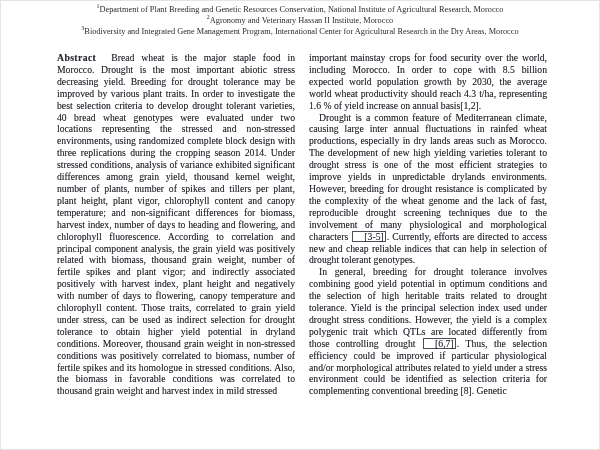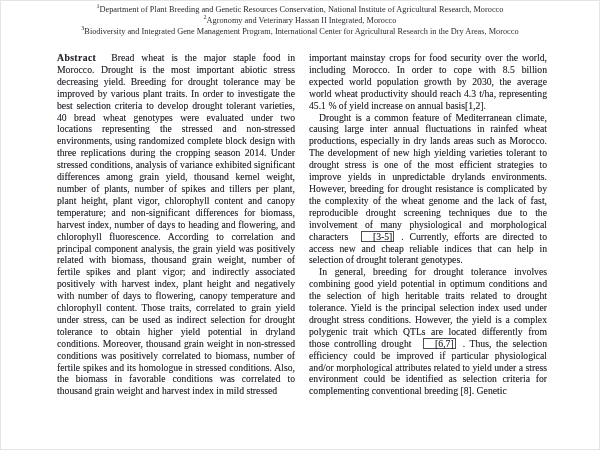--- a/index.html
+++ b/index.html
@@ -44,44 +44,44 @@
     text-shadow: 0 0 0.4px rgba(40,40,65,0.45);
   }
   .indent { text-indent: 10px; }
 
   .abs-label { font-weight: bold; letter-spacing: 0.4px; }
   .abs-gap { display: inline-block; width: 15px; }
 
   .cite {
     border: 1px solid #4d4d58;
     padding: 0 1px;
-    margin: 0 7px;
+    margin: 0 1px;
     line-height: 9px;
     display: inline-block;
   }
 </style>
 </head>
 <body>
 
 <div class="page">
 
   <div class="affiliations">
     <div class="aff-line"><sup>1</sup><span>Department of Plant Breeding and Genetic Resources Conservation, National Institute of Agricultural Research, Morocco</span></div>
-    <div class="aff-line"><sup>2</sup><span>Agronomy and Veterinary Hassan II Integrated, Morocco</span></div>
+    <div class="aff-line"><sup>2</sup><span>Agronomy and Veterinary Hassan II Institute, Morocco</span></div>
     <div class="aff-line"><sup>3</sup><span>Biodiversity and Integrated Gene Management Program, International Center for Agricultural Research in the Dry Areas, Morocco</span></div>
   </div>
 
 
   <div class="columns">
 
     <div class="col">
       <p class="just"><b class="abs-label">Abstract</b><span class="abs-gap"></span><span>Bread wheat is the major staple food in Morocco. Drought is the most important abiotic stress decreasing yield. Breeding for drought tolerance may be improved by various plant traits. In order to investigate the best selection criteria to develop drought tolerant varieties, 40 bread wheat genotypes were evaluated under two locations representing the stressed and non-stressed environments, using randomized complete block design with three replications during the cropping season 2014. Under stressed conditions, analysis of variance exhibited significant differences among grain yield, thousand kernel weight, number of plants, number of spikes and tillers per plant, plant height, plant vigor, chlorophyll content and canopy temperature; and non-significant differences for biomass, harvest index, number of days to heading and flowering, and chlorophyll fluorescence. According to correlation and principal component analysis, the grain yield was positively related with biomass, thousand grain weight, number of fertile spikes and plant vigor; and indirectly associated positively with harvest index, plant height and negatively with number of days to flowering, canopy temperature and chlorophyll content. Those traits, correlated to grain yield under stress, can be used as indirect selection for drought tolerance to obtain higher yield potential in dryland conditions. Moreover, thousand grain weight in non-stressed conditions was positively correlated to biomass, number of fertile spikes and its homologue in stressed conditions. Also, the biomass in favorable conditions was correlated to thousand grain weight and harvest index in mild stressed</span></p>
     </div>
 
     <div class="col">
-      <p class="just">important mainstay crops for food security over the world, including Morocco. In order to cope with 8.5 billion expected world population growth by 2030, the average world wheat productivity should reach 4.3 t/ha, representing 45.1 % of yield increase on annual basis[1,2].</p>
+      <p class="just">important mainstay crops for food security over the world, including Morocco. In order to cope with 8.5 billion expected world population growth by 2030, the average world wheat productivity should reach 4.3 t/ha, representing 1.6 % of yield increase on annual basis[1,2].</p>
       <p class="just indent"><span>Drought is a common feature of Mediterranean climate, causing large inter annual fluctuations in rainfed wheat productions, especially in dry lands areas such as Morocco. The development of new high yielding varieties tolerant to drought stress is one of the most efficient strategies to improve yields in unpredictable drylands environments. However, breeding for drought resistance is complicated by the complexity of the wheat genome and the lack of fast, reproducible drought screening techniques due to the involvement of many physiological and morphological characters </span><span class="cite">[3-5]</span><span>. Currently, efforts are directed to access new and cheap reliable indices that can help in selection of drought tolerant genotypes.</span></p>
       <p class="just indent"><span>In general, breeding for drought tolerance involves combining good yield potential in optimum conditions and the selection of high heritable traits related to drought tolerance. Yield is the principal selection index used under drought stress conditions. However, the yield is a complex polygenic trait which QTLs are located differently from those controlling drought </span><span class="cite">[6,7]</span><span>. Thus, the selection efficiency could be improved if particular physiological and/or morphological attributes related to yield under a stress environment could be identified as selection criteria for complementing conventional breeding [8]. Genetic</span></p>
     </div>
 
   </div>
 
 </div>
 
 </body></html>

